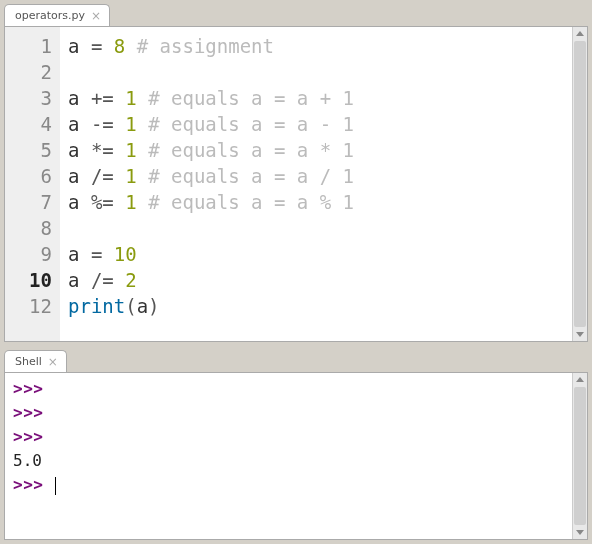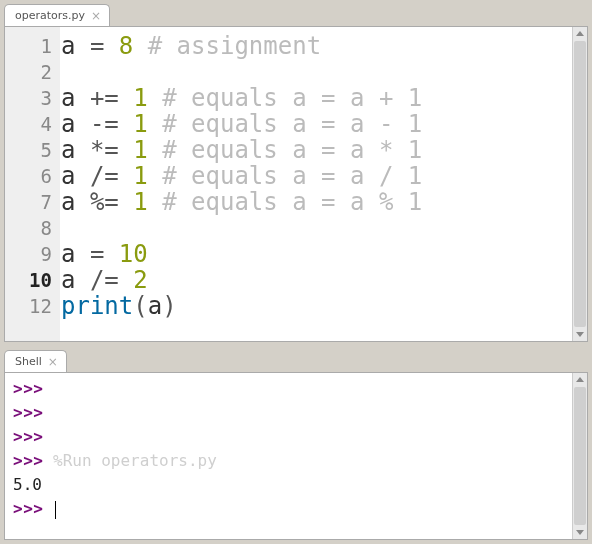--- a/index.html
+++ b/index.html
@@ -6,21 +6,21 @@
     body { width: 592px; height: 544px; background: #d4d0c8; font-family: 'DejaVu Sans Mono', 'Consolas', monospace; overflow: hidden; display: flex; flex-direction: column; }
     .pane { display: flex; flex-direction: column; flex: 0 0 auto; padding: 4px; }
     .pane.editor-pane { height: 346px; }
     .pane.shell-pane { height: 198px; }
     .tab-bar { display: flex; height: 22px; }
     .tab { background: #fff; border: 1px solid #aaa; border-bottom: none; border-top-left-radius: 5px; border-top-right-radius: 5px; padding: 2px 8px 2px 10px; font-size: 11px; color: #555; display: flex; align-items: center; gap: 6px; font-family: 'DejaVu Sans', Arial, sans-serif; }
     .tab-close { color: #aaa; font-size: 12px; line-height: 1; cursor: pointer; }
     .panel { flex: 1; background: #fff; border: 1px solid #aaa; display: flex; min-height: 0; }
     .gutter { background: #efefef; width: 55px; text-align: right; padding: 6px 8px 6px 0; font-size: 19px; color: #888; line-height: 26px; font-family: 'DejaVu Sans Mono', monospace; user-select: none; flex-shrink: 0; }
     .gutter .current { color: #222; font-weight: bold; }
-    .code-area { flex: 1; padding: 6px 1px; font-size: 24px; line-height: 26px; font-family: 'DejaVu Sans Mono', monospace; color: #333; overflow: hidden; white-space: pre; }
+    .code-area { flex: 1; padding: 6px 8px; font-size: 19px; line-height: 26px; font-family: 'DejaVu Sans Mono', monospace; color: #333; overflow: hidden; white-space: pre; }
     .scrollbar-v { width: 15px; background: #e8e8e8; border-left: 1px solid #ccc; position: relative; flex-shrink: 0; }
     .scrollbar-v::before, .scrollbar-v::after { content: ''; position: absolute; left: 3px; width: 0; height: 0; border-left: 4px solid transparent; border-right: 4px solid transparent; }
     .scrollbar-v::before { top: 4px; border-bottom: 5px solid #888; }
     .scrollbar-v::after { bottom: 4px; border-top: 5px solid #888; }
     .scrollbar-v .thumb { position: absolute; left: 1px; right: 1px; top: 14px; bottom: 14px; background: #cfcfcf; border-radius: 2px; }
     .tok-var { color: #333; }
     .tok-op { color: #555; }
     .tok-num { color: #8a9b0f; }
     .tok-comment { color: #bbb; }
     .tok-func { color: #0369a1; }
@@ -69,21 +69,20 @@
     <div class="tab">
       <span>Shell</span>
       <span class="tab-close">×</span>
     </div>
   </div>
   <div class="panel">
     <div class="shell-body">
       <div class="shell-line"><span class="prompt">&gt;&gt;&gt;</span></div>
       <div class="shell-line"><span class="prompt">&gt;&gt;&gt;</span></div>
       <div class="shell-line"><span class="prompt">&gt;&gt;&gt;</span></div>
-      <div class="shell-line"><span class="prompt">&gt;&gt;&gt;</span> <span class="run-cmd">%Run operators.py</span></div>
       <div class="shell-line output">5.0</div>
       <div class="shell-line"><span class="prompt">&gt;&gt;&gt;</span> <span class="cursor"></span></div>
     </div>
     <div class="scrollbar-v">
         <div class="thumb"></div>
       </div>
   </div>
 </div>
 
 </body></html>

